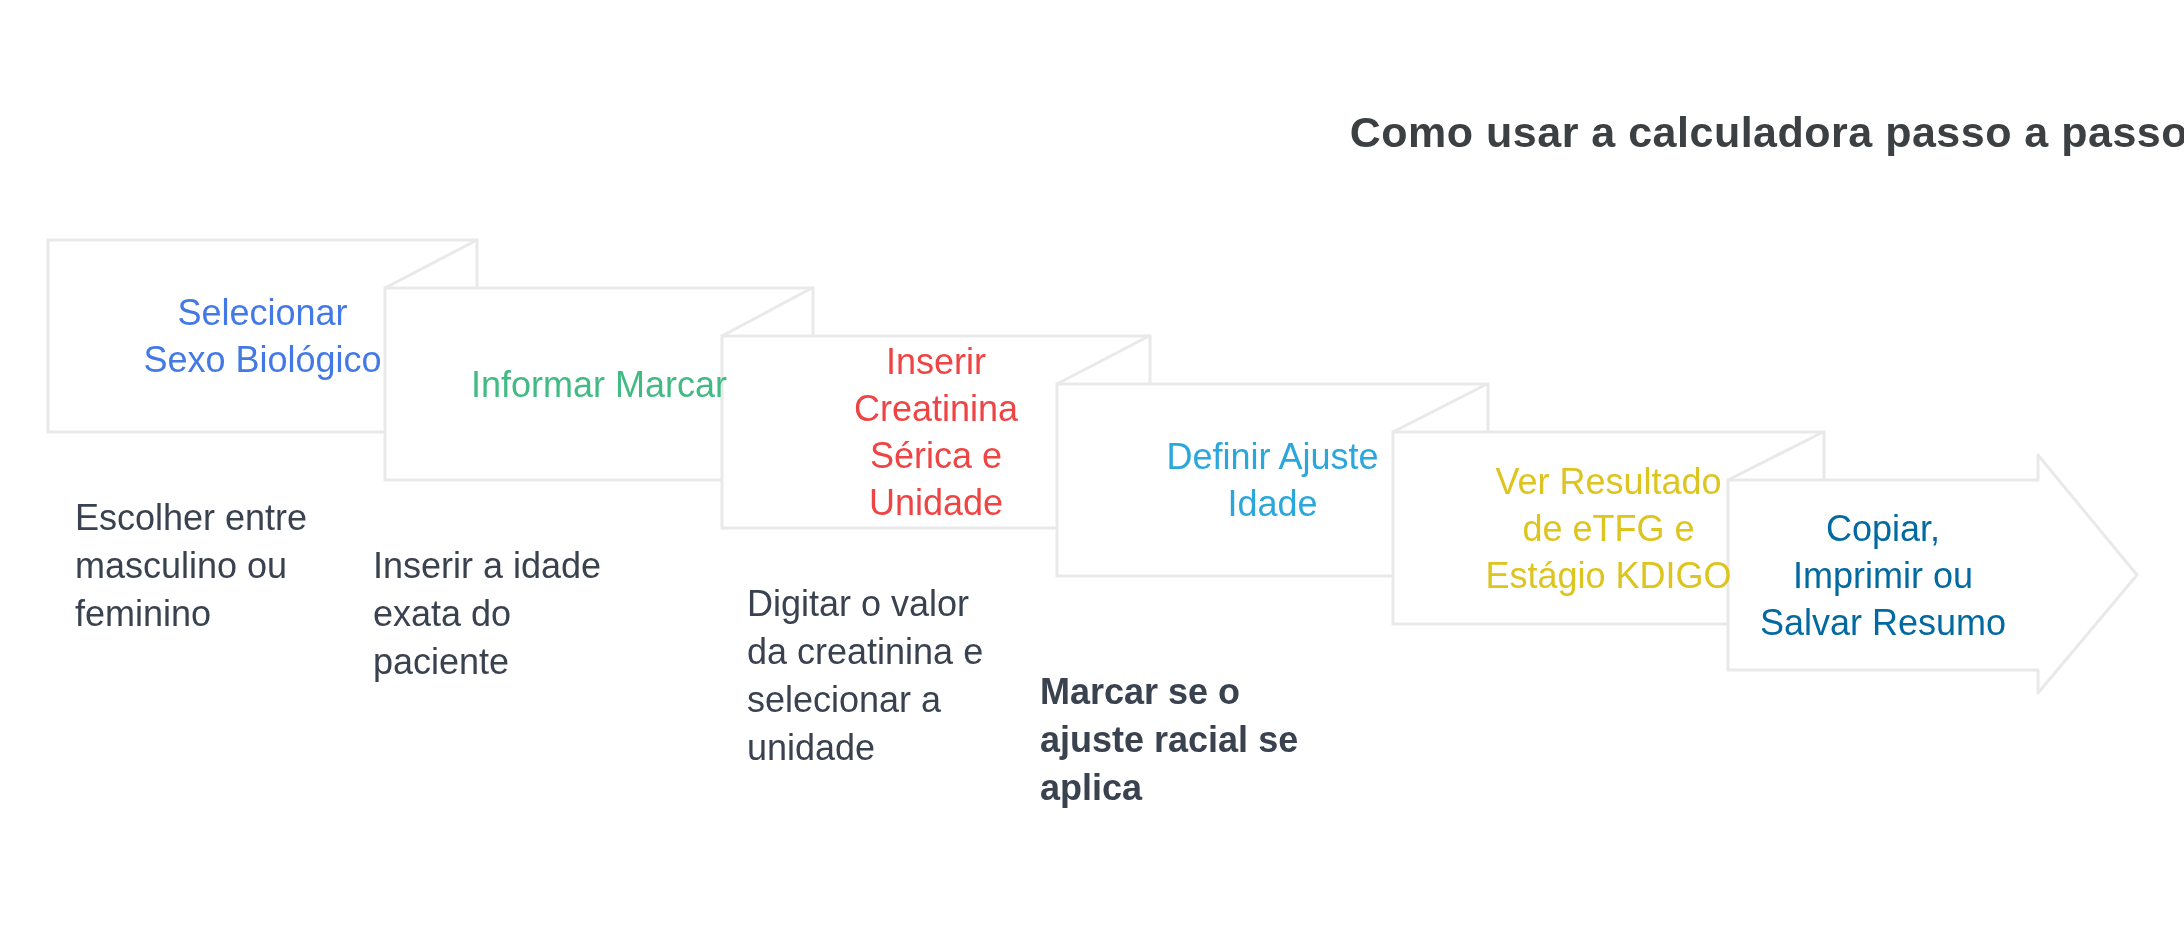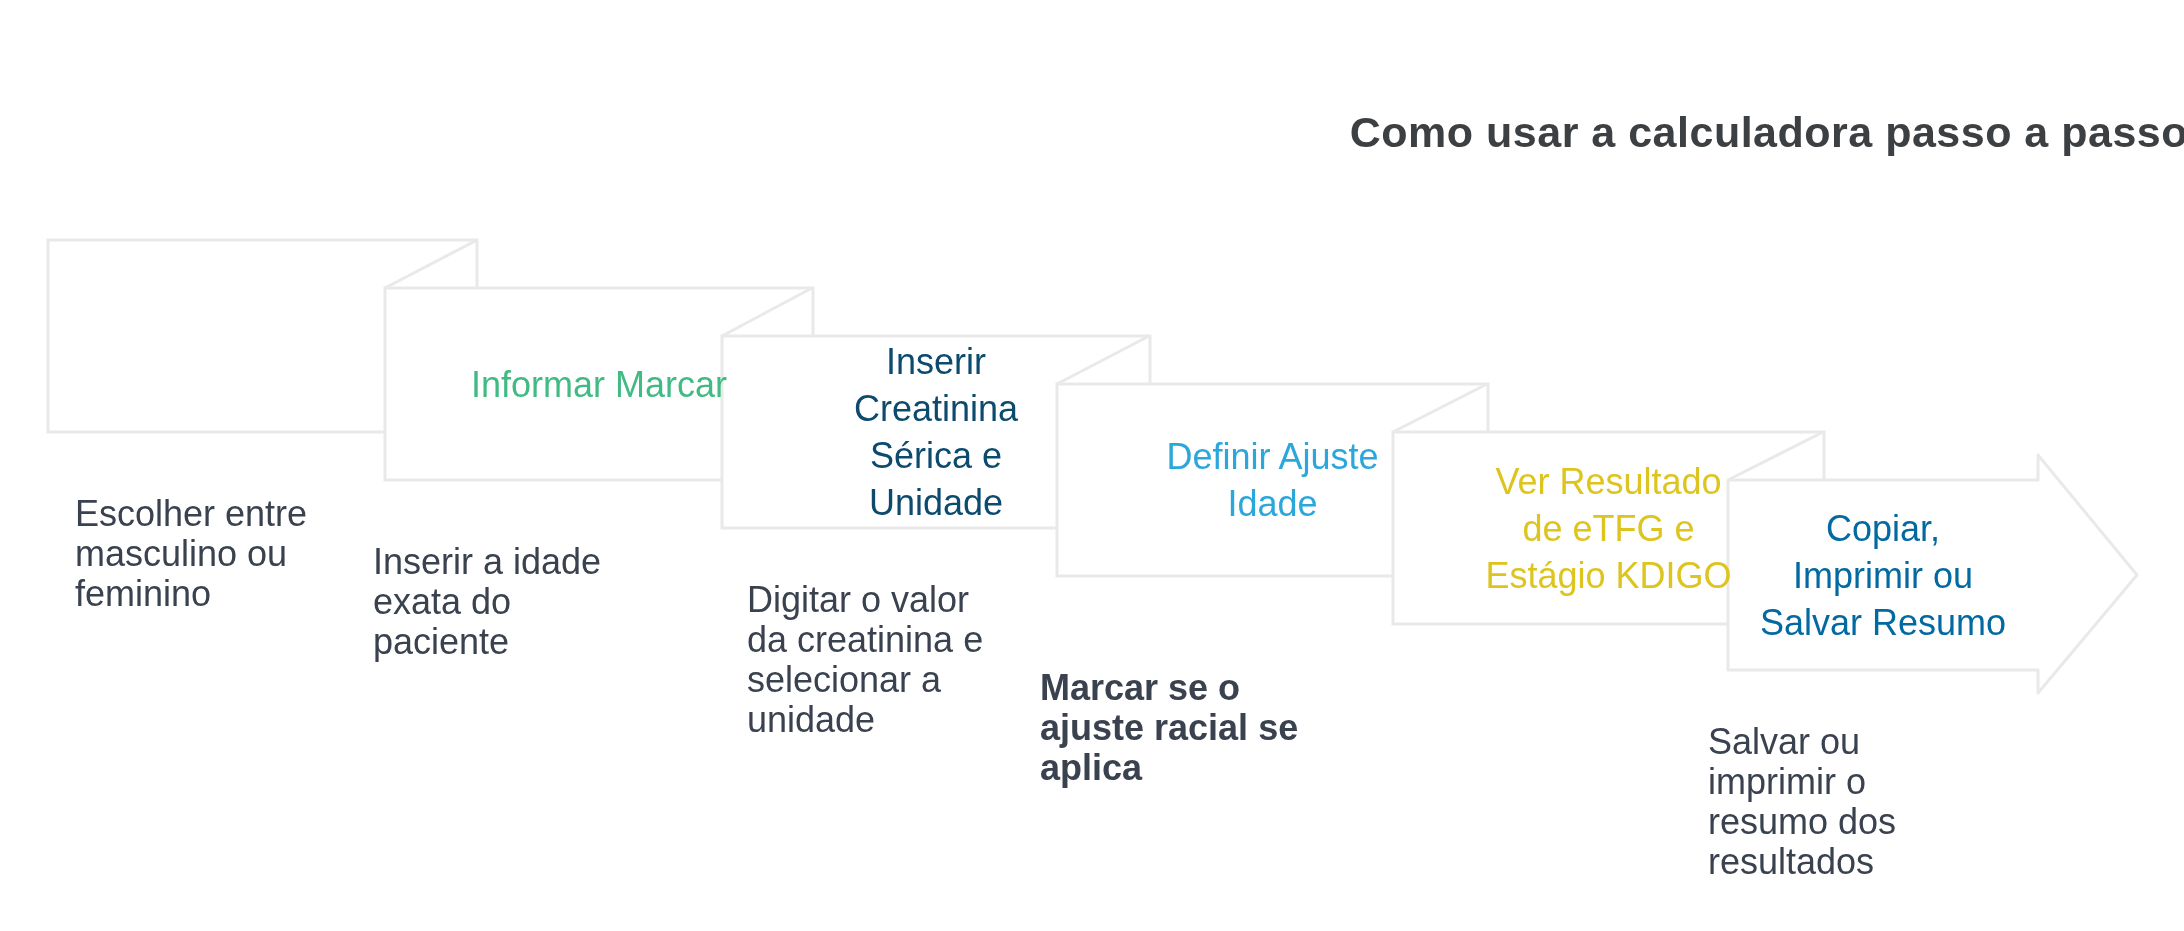--- a/index.html
+++ b/index.html
@@ -27,21 +27,21 @@
     text-align:center;
     white-space:pre-line;
     font-size:36px;
     line-height:47px;
     font-weight:400;
   }
   .step-desc{
     position:absolute;
     white-space:pre-line;
     font-size:36px;
-    line-height:40px;
+    line-height:48px;
     color:#3a4250;
   }
 </style>
 </head>
 <body>
 
 <div class="canvas">
 
   <h1 class="diagram-title">Como usar a calculadora passo a passo</h1>
 
@@ -53,22 +53,24 @@
     <path d="M 722 336 L 812 288" stroke="#E9E9E9" stroke-width="3"></path>
     <rect x="722" y="336" width="428" height="192" fill="#ffffff" stroke="#E9E9E9" stroke-width="3"></rect>
     <path d="M 1057 384 L 1149 336" stroke="#E9E9E9" stroke-width="3"></path>
     <rect x="1057" y="384" width="431" height="192" fill="#ffffff" stroke="#E9E9E9" stroke-width="3"></rect>
     <path d="M 1393 432 L 1487 384" stroke="#E9E9E9" stroke-width="3"></path>
     <rect x="1393" y="432" width="431" height="192" fill="#ffffff" stroke="#E9E9E9" stroke-width="3"></rect>
     <path d="M 1728 480 L 1823 432" stroke="#E9E9E9" stroke-width="3"></path>
     <polygon points="1728,480 2038,480 2038,455 2137,575 2038,693 2038,670 1728,670" fill="#ffffff" stroke="#E9E9E9" stroke-width="3" stroke-linejoin="round"></polygon>
   </svg>
 
+  <div class="step-label" style="left: 48px; top: 240px; width: 429px; height: 192px; color: rgb(67, 121, 230);">Selecionar
+Sexo Biológico</div>
   <div class="step-label" style="left: 385px; top: 288px; width: 428px; height: 192px; color: rgb(65, 186, 131);">Informar Marcar</div>
-  <div class="step-label" style="left: 722px; top: 336px; width: 428px; height: 192px; color: #0c4a6e;">Inserir
+  <div class="step-label" style="left: 722px; top: 336px; width: 428px; height: 192px; color: #ef4444;">Inserir
 Creatinina
 Sérica e
 Unidade</div>
   <div class="step-label" style="left: 1057px; top: 384px; width: 431px; height: 192px; color: rgb(43, 167, 220);">Definir Ajuste
 Idade</div>
   <div class="step-label" style="left: 1393px; top: 432px; width: 431px; height: 192px; color: rgb(222, 196, 31);">Ver Resultado
 de eTFG e
 Estágio KDIGO</div>
   <div class="step-label" style="left: 1728px; top: 480px; width: 310px; height: 190px; color: #0369a1;">Copiar,
 Imprimir ou
@@ -80,18 +82,14 @@
   <div class="step-desc" style="left:353px;top:542px;width:340px;margin-left:20px;">Inserir a idade
 exata do
 paciente</div>
   <div class="step-desc" style="left:747px;top:580px;width:340px;">Digitar o valor
 da creatinina e
 selecionar a
 unidade</div>
   <div class="step-desc" style="left:1040px;top:668px;width:340px;font-weight:bold;">Marcar se o
 ajuste racial se
 aplica</div>
-  <div class="step-desc" style="left:1708px;top:722px;width:340px;">Salvar ou
-imprimir o
-resumo dos
-resultados</div>
 
 </div>
 
 </body></html>

